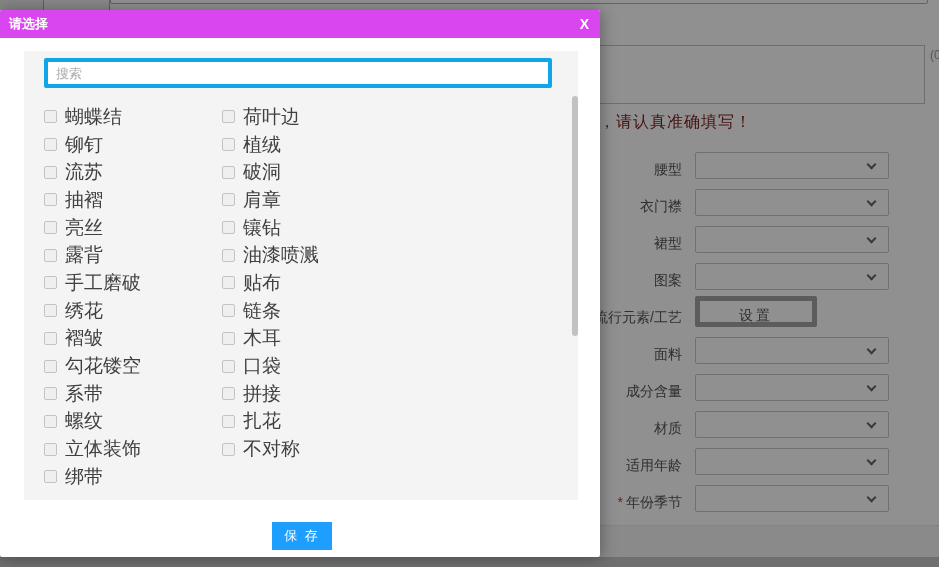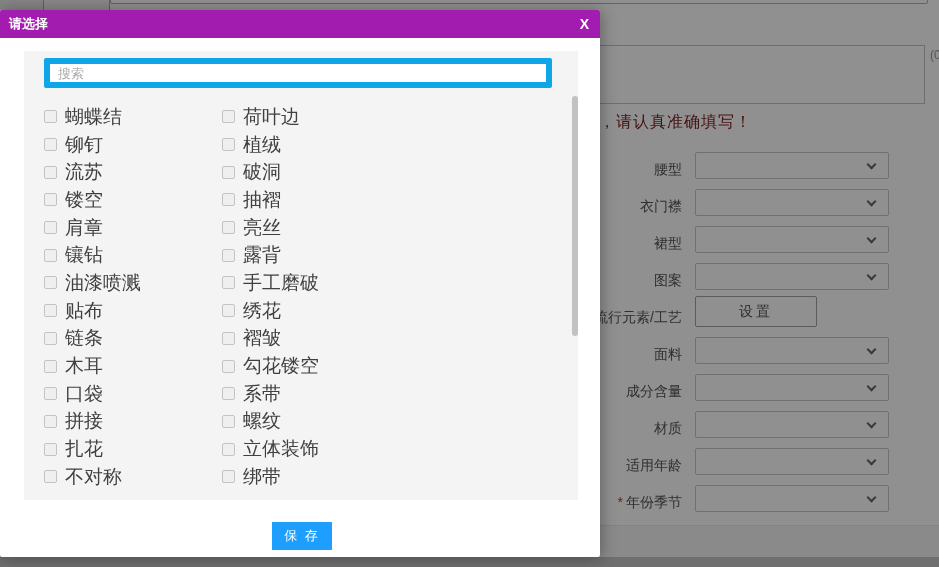--- a/index.html
+++ b/index.html
@@ -13,35 +13,35 @@
   .top-input  { position:absolute; left:110px; top:-18px; width:818px; height:22px; background:#fff; border:1px solid #b0b0b0; border-radius:2px; }
   .bg-textarea { position:absolute; left:558px; top:45px; width:367px; height:59px; background:#fff; border:1px solid #c5c5c5; }
   .bg-counter { position:absolute; left:930px; top:48px; font-size:12px; color:#999; white-space:nowrap; }
   .bg-notice { position:absolute; left:599px; top:112px; font-size:16px; color:#7f1d1d; letter-spacing:1px; white-space:nowrap; }
   .bg-form { position:absolute; left:560px; top:142px; width:379px; display:flex; flex-direction:column; }
   .bg-row { display:flex; align-items:flex-end; height:37px; }
   .bg-label-wrap { width:135px; text-align:right; padding-right:13px; font-size:14px; color:#555; white-space:nowrap; }
   .req-star { color:#c0392b; margin-right:3px; font-size:14px; }
   .bg-select { position:relative; width:194px; height:27px; background:#fff; border:1px solid #c6c6c6; border-radius:2px; }
   .chev { position:absolute; right:13px; top:8px; width:7px; height:7px; border-right:2px solid #666; border-bottom:2px solid #666; transform:rotate(45deg); }
-  .bg-setbtn { width:122px; height:31px; background:#fff; border:1px solid #a3a3a3; border-radius:2px; font-size:14px; color:#555; letter-spacing:3px; text-align:center; line-height:29px; }
+  .bg-setbtn { width:122px; height:31px; background:#fff; border:5px solid #a3a3a3; border-radius:2px; font-size:14px; color:#555; letter-spacing:3px; text-align:center; line-height:29px; }
   .bg-divider { position:absolute; left:556px; top:525px; width:383px; height:0; border-top:1px solid #e8e8e8; }
   .bg-footer { position:absolute; left:0; top:526px; width:939px; height:31px; background:#f5f5f5; }
   .bottom-strip { position:absolute; left:0; top:557px; width:939px; height:10px; background:#c4c4c4; }
 
   
   .overlay { position:absolute; inset:0; background:rgba(0,0,0,0.435); }
 
   
   .modal { position:absolute; left:0; top:10px; width:600px; height:547px; background:#fff; border-radius:2px; box-shadow:1px 1px 16px rgba(0,0,0,.35); }
-  .modal-header { position:relative; height:28px; background:#a21caf; border-radius:2px 2px 0 0; }
+  .modal-header { position:relative; height:28px; background:#d946ef; border-radius:2px 2px 0 0; }
   .modal-title { position:absolute; left:9px; top:0; line-height:28px; font-size:13px; font-weight:bold; color:#fff; }
   .modal-close { position:absolute; right:11px; top:0; line-height:28px; font-size:14px; font-weight:bold; color:#fff; cursor:pointer; }
   .panel { position:absolute; left:24px; top:41px; width:554px; height:449px; background:#f4f4f4; }
-  .search-input { position:absolute; left:20px; top:7px; width:508px; height:30px; border:6px solid #0ea5e9; border-radius:2px; background:#fff; font-size:13px; color:#333; padding:0 8px; outline:none; font-family:inherit; }
+  .search-input { position:absolute; left:20px; top:7px; width:508px; height:30px; border:4px solid #0ea5e9; border-radius:2px; background:#fff; font-size:13px; color:#333; padding:0 8px; outline:none; font-family:inherit; }
   .search-input::placeholder { color:#aaa; }
   .opts { position:absolute; left:20px; top:52px; width:500px; display:grid; grid-template-columns:178px 1fr; grid-auto-rows:27.7px; }
   .opt { display:flex; align-items:center; }
   .cbx { width:13px; height:13px; background:#efefef; border:1px solid #c3c3c3; border-radius:2px; flex:none; }
   .opt-label { margin-left:8px; font-size:19px; color:#404040; white-space:nowrap; }
   .scroll-thumb { position:absolute; left:548px; top:45px; width:6px; height:240px; background:#c2c2c2; border-radius:3px; }
   .save-btn { position:absolute; left:272px; top:512px; width:60px; height:28px; background:#1e9fff; border:none; border-radius:0; color:#fff; font-size:13px; letter-spacing:2px; cursor:pointer; font-family:inherit; }
 </style>
 </head>
 <body>
@@ -178,24 +178,20 @@
           <div class="opt">
             <span class="cbx"></span>
             <span class="opt-label">流苏</span>
           </div>
 
           <div class="opt">
             <span class="cbx"></span>
             <span class="opt-label">破洞</span>
           </div>
 
-          <div class="opt">
-            <span class="cbx"></span>
-            <span class="opt-label">镂空</span>
-          </div>
 
           <div class="opt">
             <span class="cbx"></span>
             <span class="opt-label">抽褶</span>
           </div>
 
           <div class="opt">
             <span class="cbx"></span>
             <span class="opt-label">肩章</span>
           </div>

